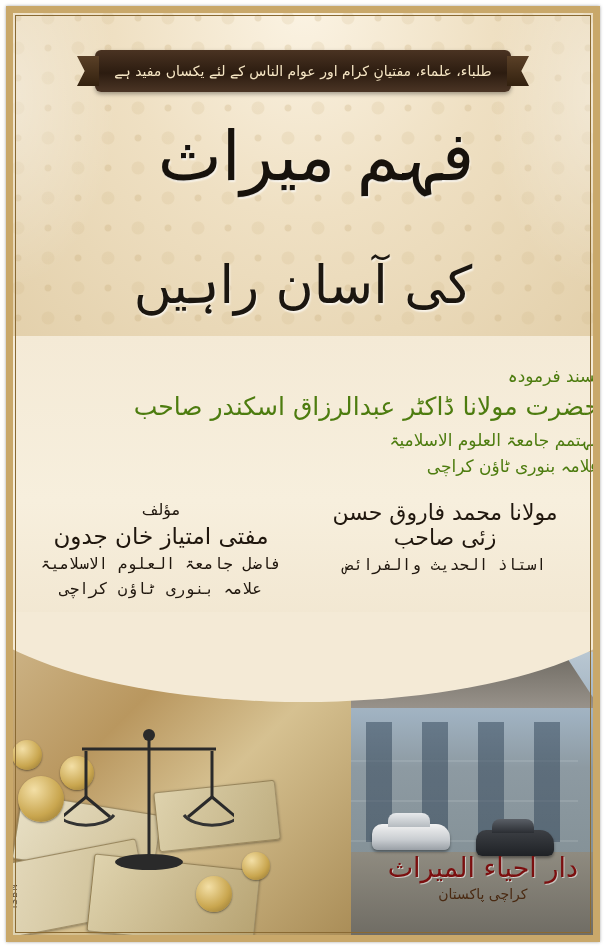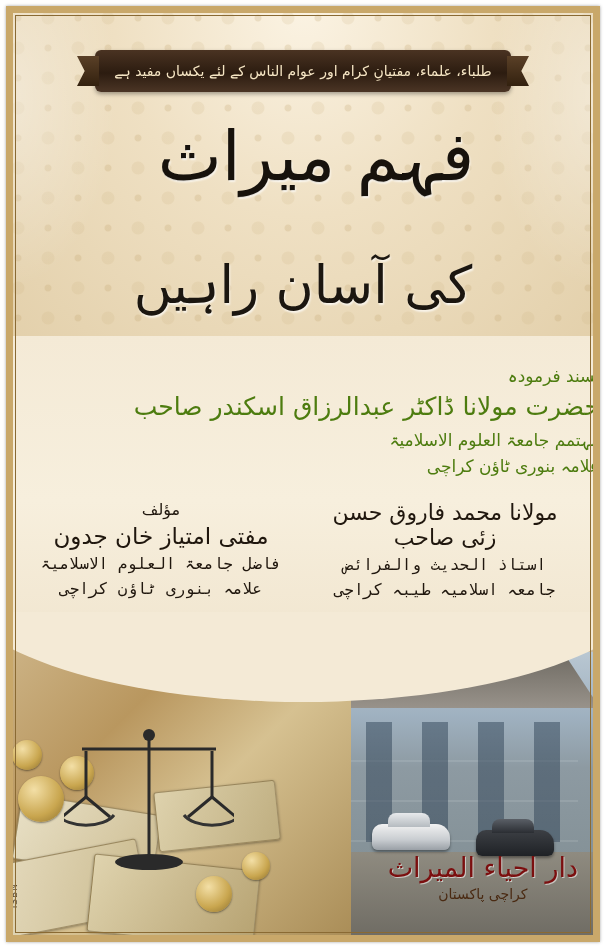--- a/index.html
+++ b/index.html
@@ -400,21 +400,20 @@
       <div class="lbl">پسند فرمودہ</div>
       <div class="name">حضرت مولانا ڈاکٹر عبدالرزاق اسکندر صاحب</div>
       <div class="line">مہتمم جامعۃ العلوم الاسلامیۃ</div>
       <div class="line">علامہ بنوری ٹاؤن کراچی</div>
     </div>
 
     <div class="credits">
       <div class="credit-col credit-right">
         <div class="name">مولانا محمد فاروق حسن زئی صاحب</div>
         <div class="line">استاذ الحدیث والفرائض</div>
-        <div class="line">جامعہ اسلامیہ طیبہ کراچی</div>
       </div>
       <div class="credit-col credit-left">
         <div class="lbl">مؤلف</div>
         <div class="name">مفتی امتیاز خان جدون</div>
         <div class="line">فاضل جامعۃ العلوم الاسلامیۃ</div>
         <div class="line">علامہ بنوری ٹاؤن کراچی</div>
       </div>
     </div>
 
     <div class="bottom-photo">

